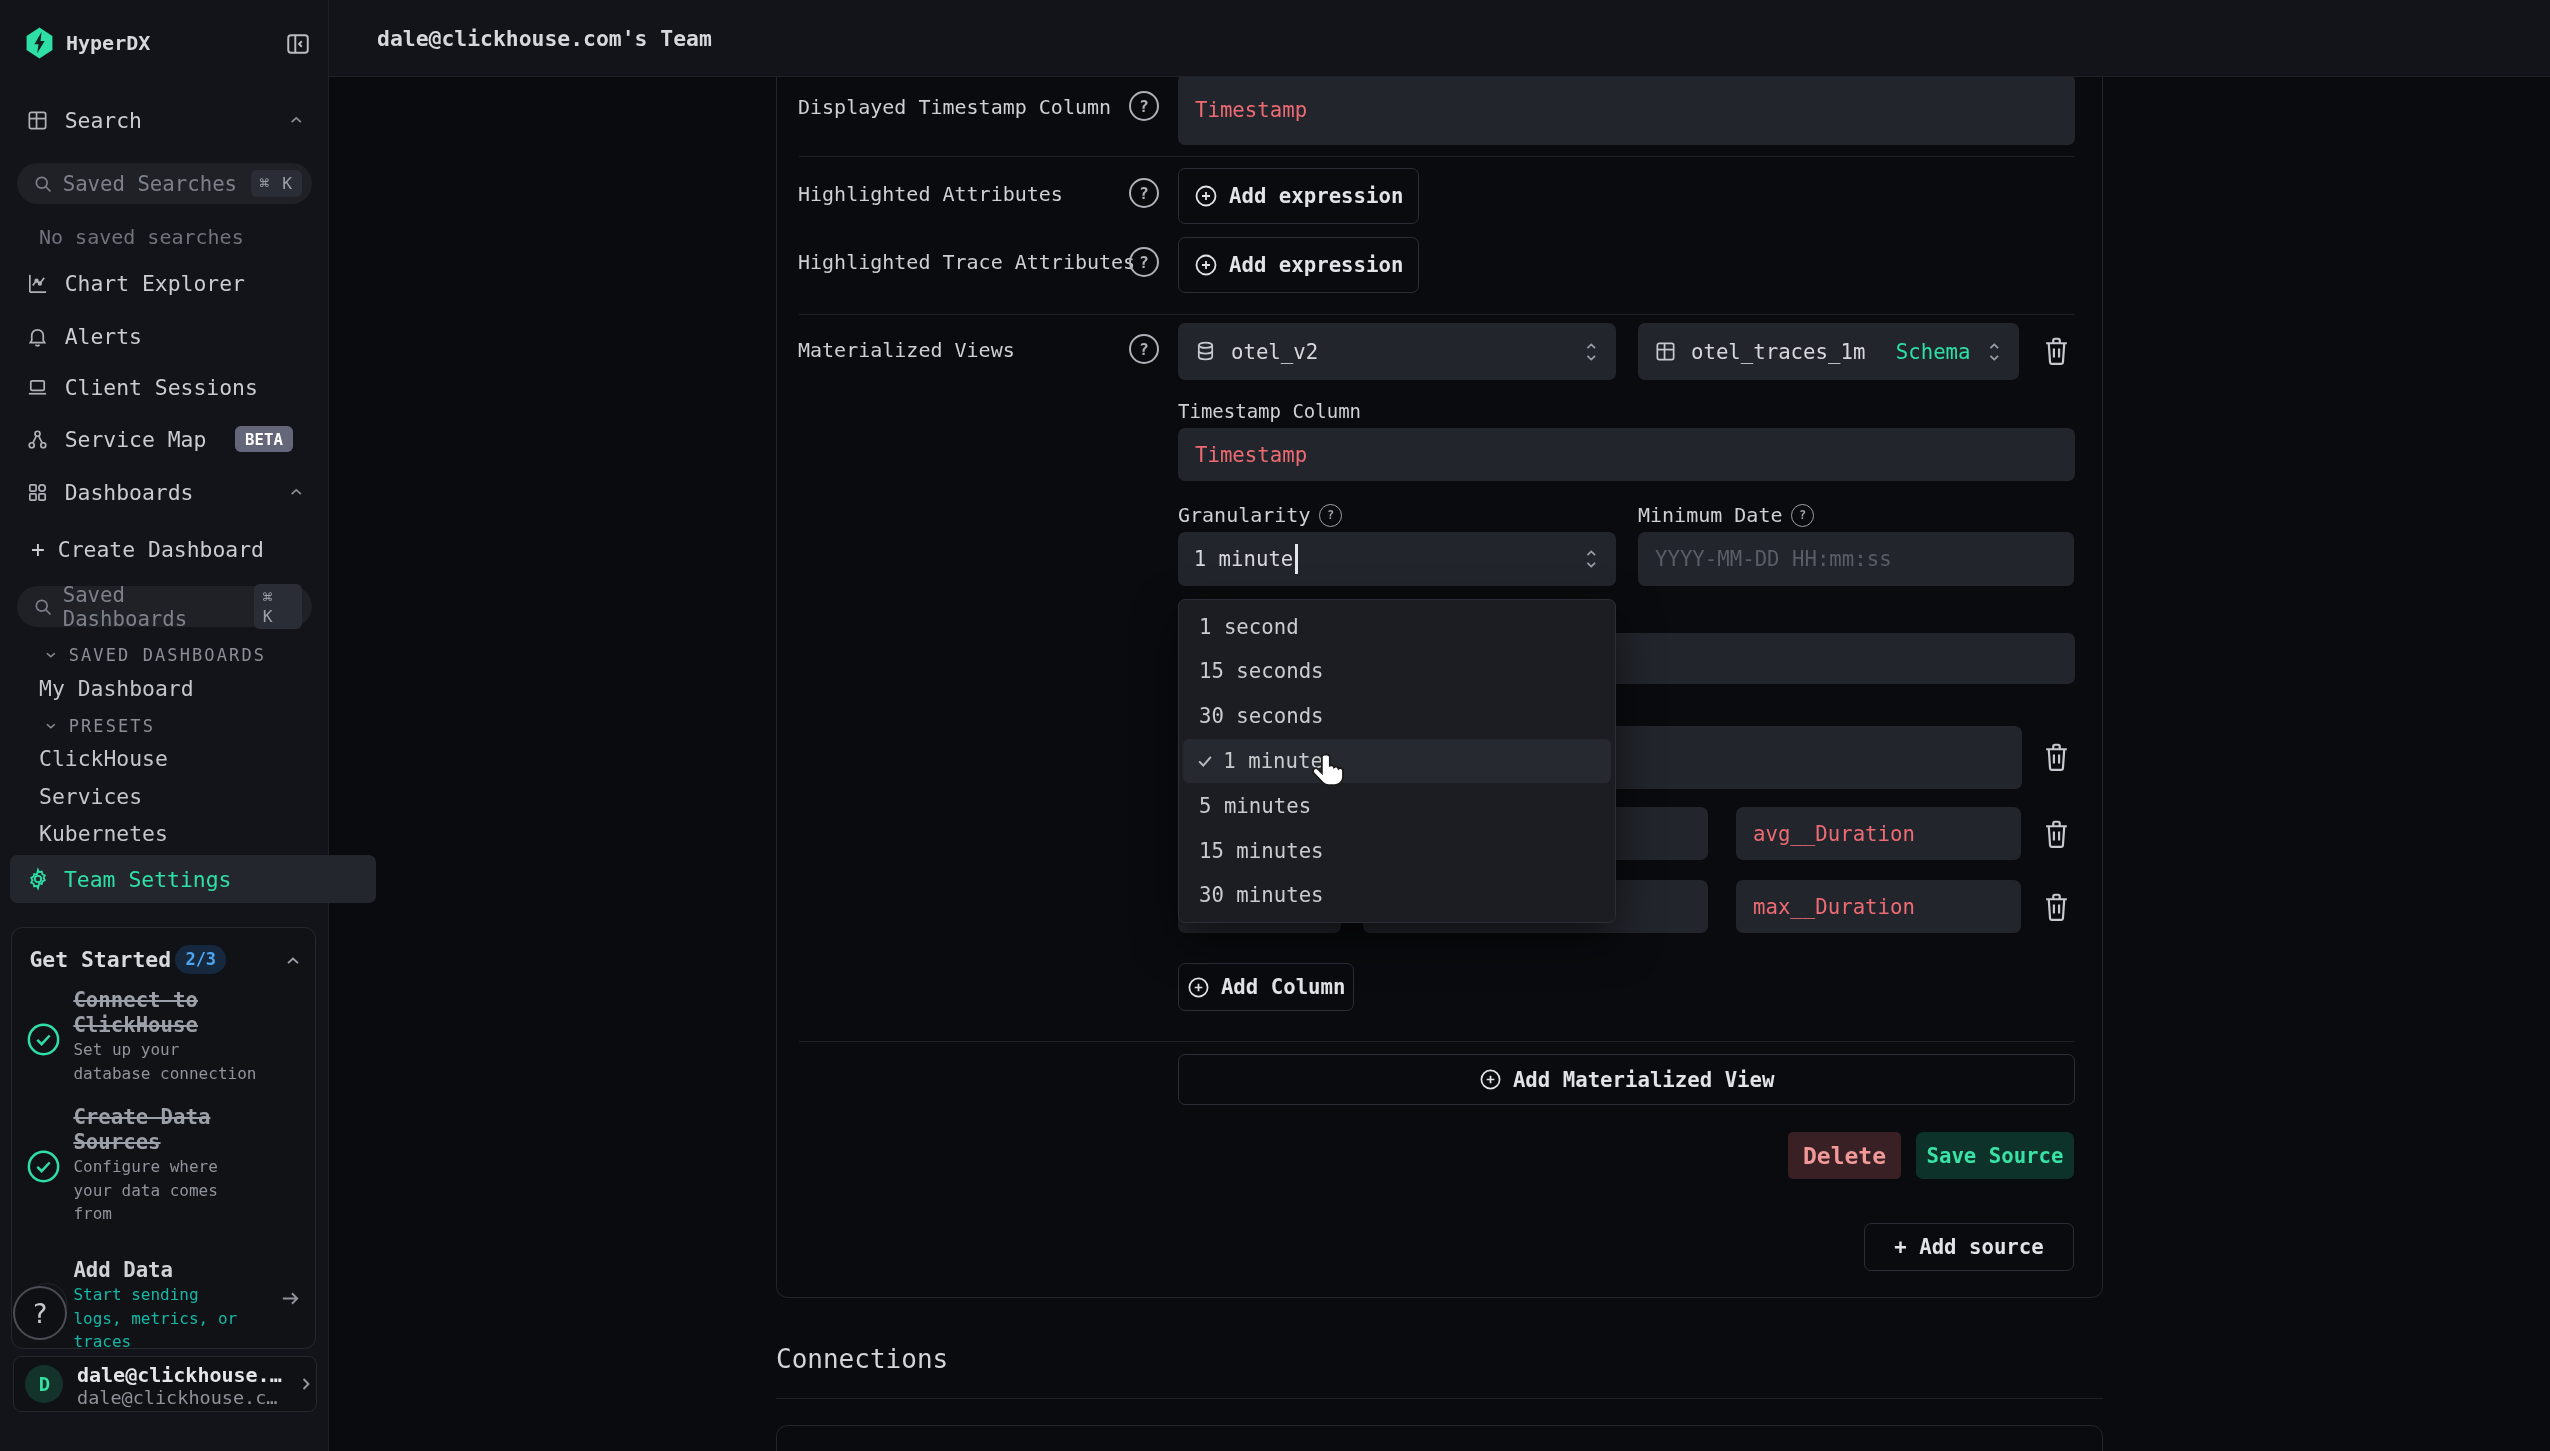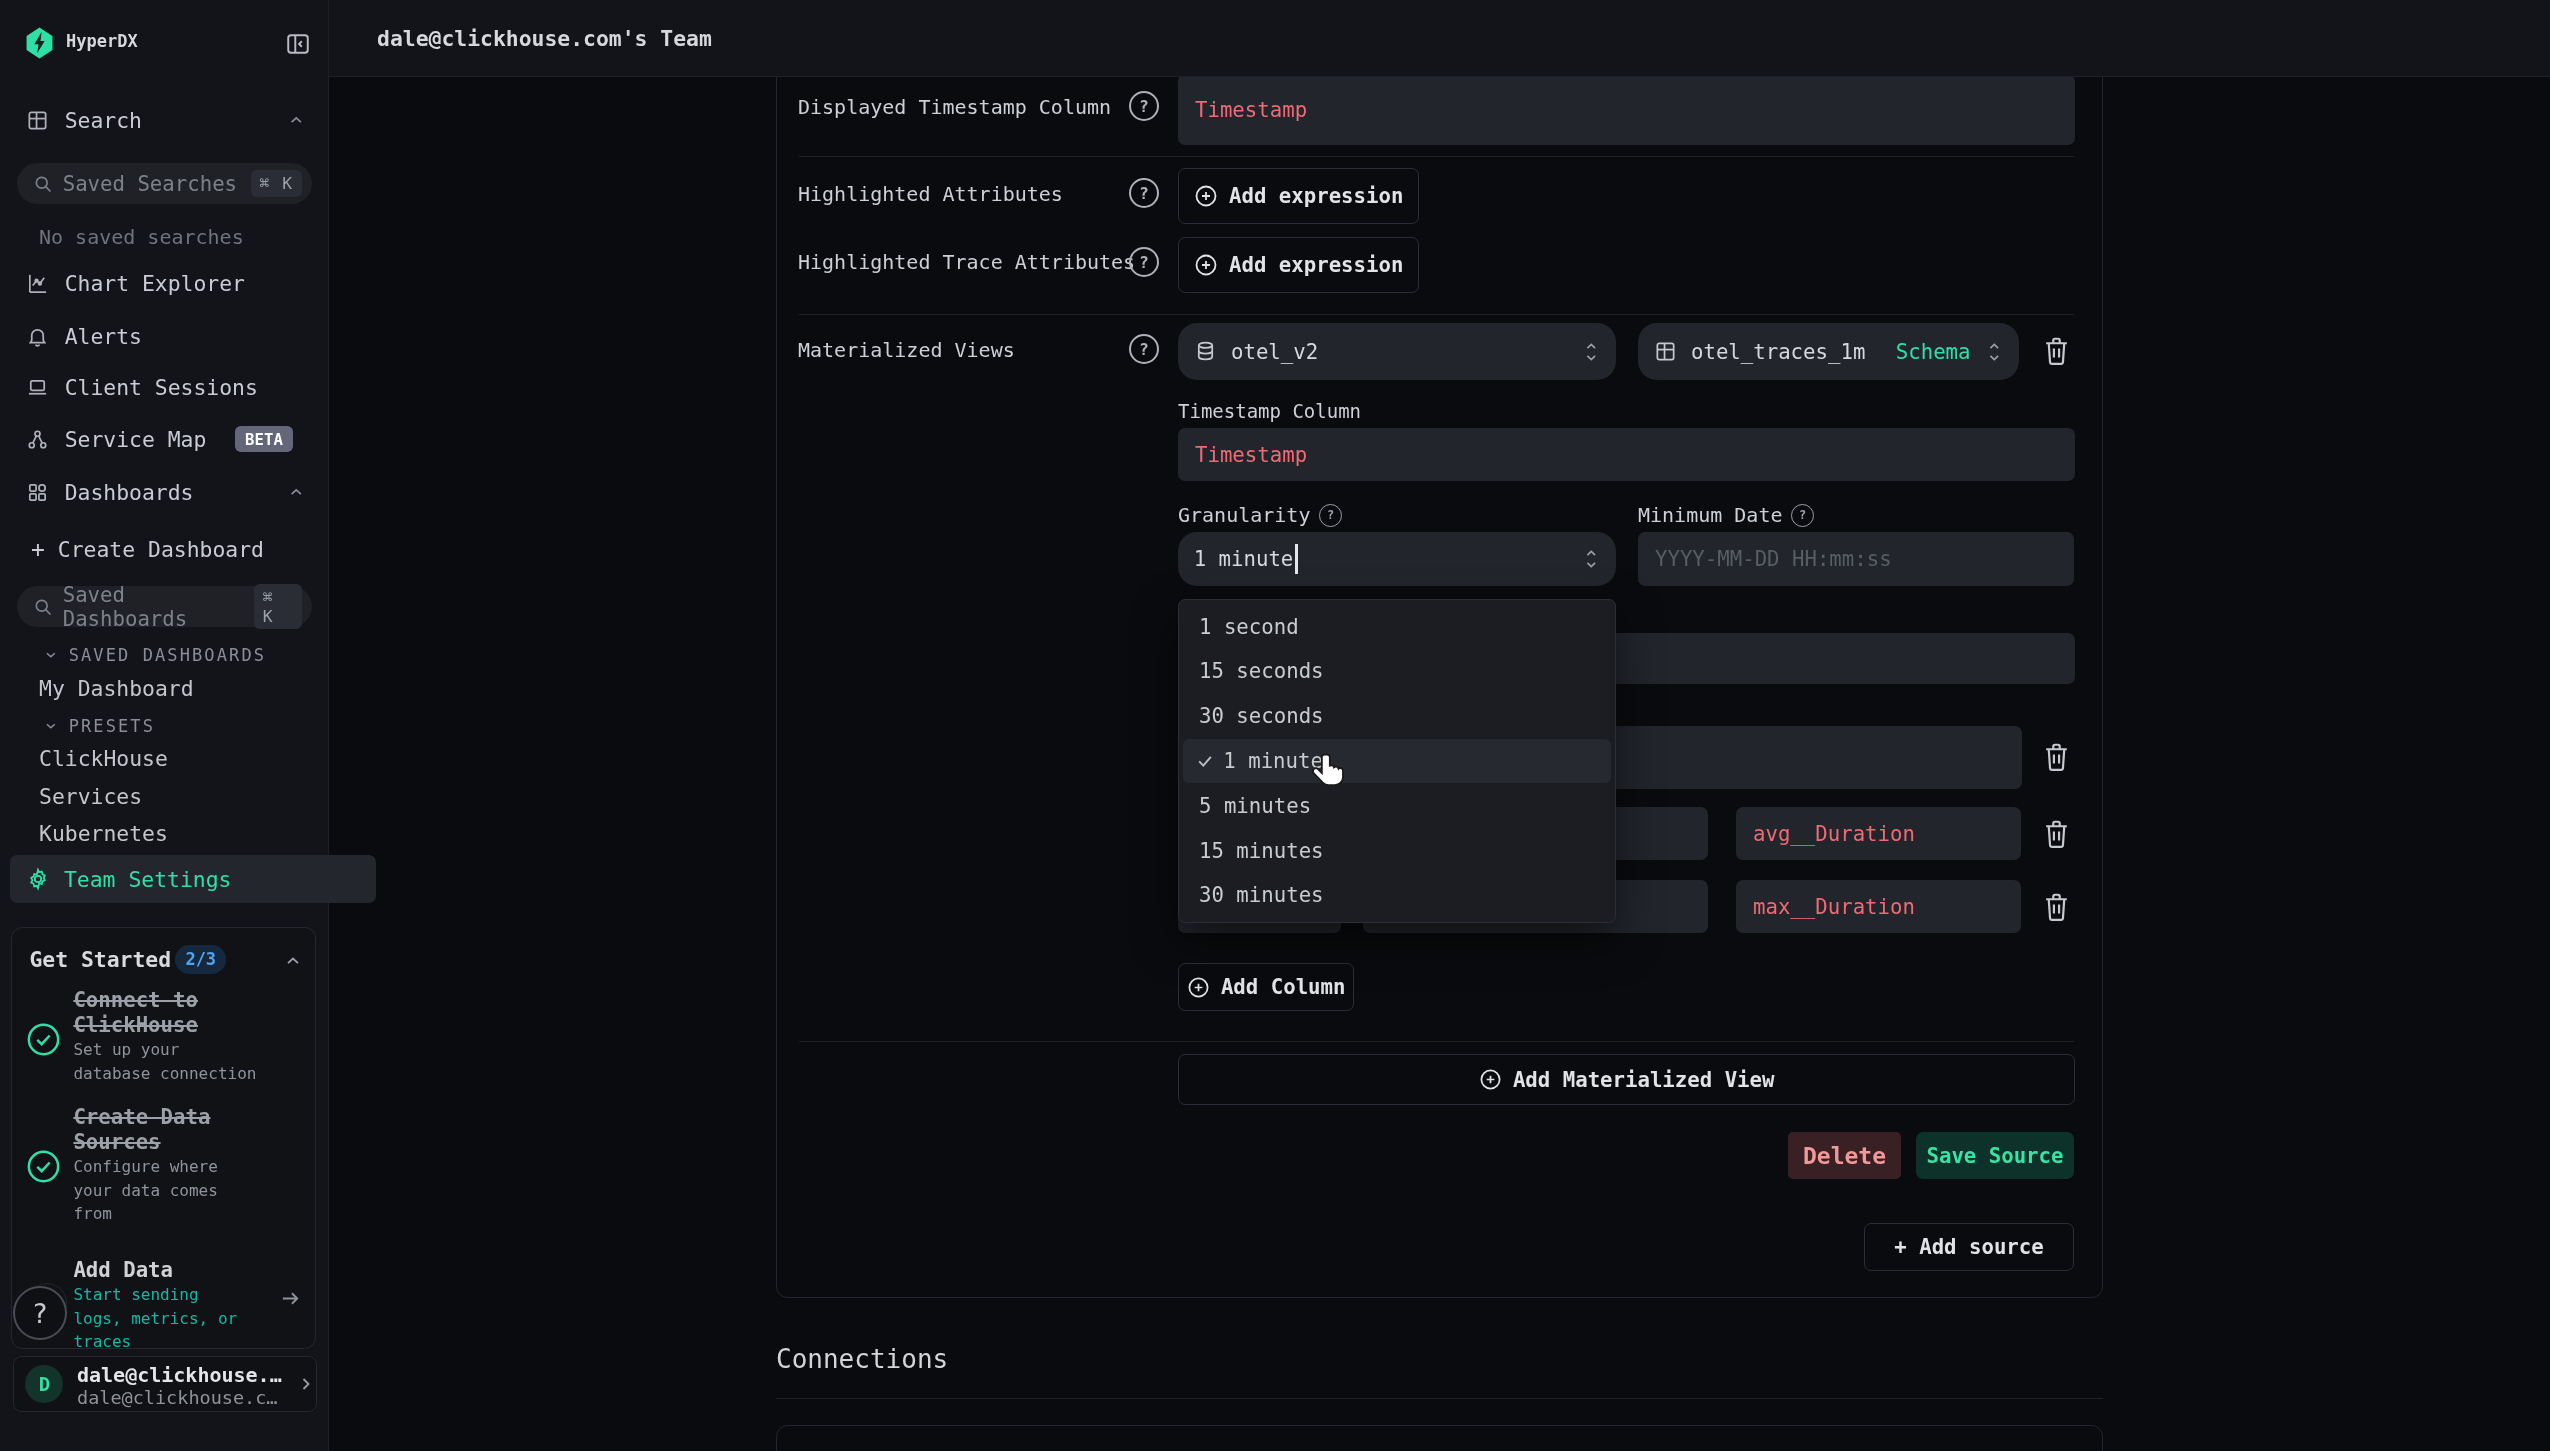--- a/index.html
+++ b/index.html
@@ -61,21 +61,21 @@
   .form-label { font-size:20px; color:#cdd0d5; line-height:26px; z-index:3; }
   .help-c { width:30px; height:30px; border-radius:50%; border:2.1px solid #aeb1b8; color:#aeb1b8;
     font-size:16.4px; font-weight:bold; display:flex; align-items:center; justify-content:center; z-index:3; }
   .help-s { width:23px; height:23px; border-radius:50%; border:1.8px solid #9da0a8; color:#9da0a8;
     font-size:12px; font-weight:bold; display:inline-flex; align-items:center; justify-content:center;
     margin-left:8.6px; flex:none; }
   .inp { background:#22252c; border-radius:7.1px; display:flex; align-items:center;
     padding:0 17px; font-size:20.7px; color:#d6d8db; z-index:3; }
   .inp .code-red { color:#ee6b73; }
   .inp .ph { color:#585d66; }
-  .sel { background:#22252c; border-radius:19px; display:flex; align-items:center;
+  .sel { background:#22252c; border-radius:7px; display:flex; align-items:center;
     padding:0 15.7px; gap:14.3px; font-size:20.7px; color:#d6d8db; z-index:3; cursor:pointer; }
   .sel .updown { margin-left:auto; flex:none; }
   .caret { display:inline-block; width:2.1px; height:30px; background:#e6e7ea; margin-left:2.1px; }
   .btn-outline { border:1.4px solid #2b2e36; border-radius:7.1px; background:transparent;
     display:flex; align-items:center; justify-content:center; gap:11.4px; font-size:20.7px;
     font-weight:bold; color:#e2e3e6; z-index:3; cursor:pointer; }
   .btn-delete { background:#392025; border-radius:5px; color:#f19999; font-weight:bold;
     font-size:23px; display:flex; align-items:center; justify-content:center; z-index:3;text-align:right; }
   .btn-save { background:#0d322a; border-radius:7.1px; color:#39e3a5; font-weight:bold;
     font-size:20.7px; display:flex; align-items:center; justify-content:center; z-index:3; }
@@ -95,21 +95,21 @@
 <body>
 
 <div class="abs sidebar">
 
   <div class="abs" style="left:23.5px; top:26px; width:31px; height:34px;">
     <svg width="31" height="34" viewBox="0 0 24 26">
         <path d="M12 1 22 7.5 v11 L12 25 2 18.5 v-11 Z" fill="#2ee0a6"></path>
         <path d="M13.6 4.5 8 14h3.2l-1 7 5.8-9.6h-3.2z" fill="#10231c"></path>
       </svg>
   </div>
-  <div class="abs" style="left:66px; top:31px; font-size:17px; font-weight:bold; color:#d7d8db;">HyperDX</div>
+  <div class="abs" style="left:66px; top:31px; font-size:20px; font-weight:bold; color:#d7d8db;">HyperDX</div>
   <div class="abs" style="left:285px; top:31px;">
     <svg width="26" height="26" viewBox="0 0 24 24" fill="none" stroke="#b9bcc2" stroke-width="1.8">
         <rect x="3" y="4" width="18" height="16" rx="2.5"></rect>
         <line x1="9.5" y1="4" x2="9.5" y2="20"></line>
         <path d="M15.5 9.5 13 12l2.5 2.5"></path>
       </svg>
   </div>
 
   <div class="abs navrow" style="top:103px;">
     <span>

